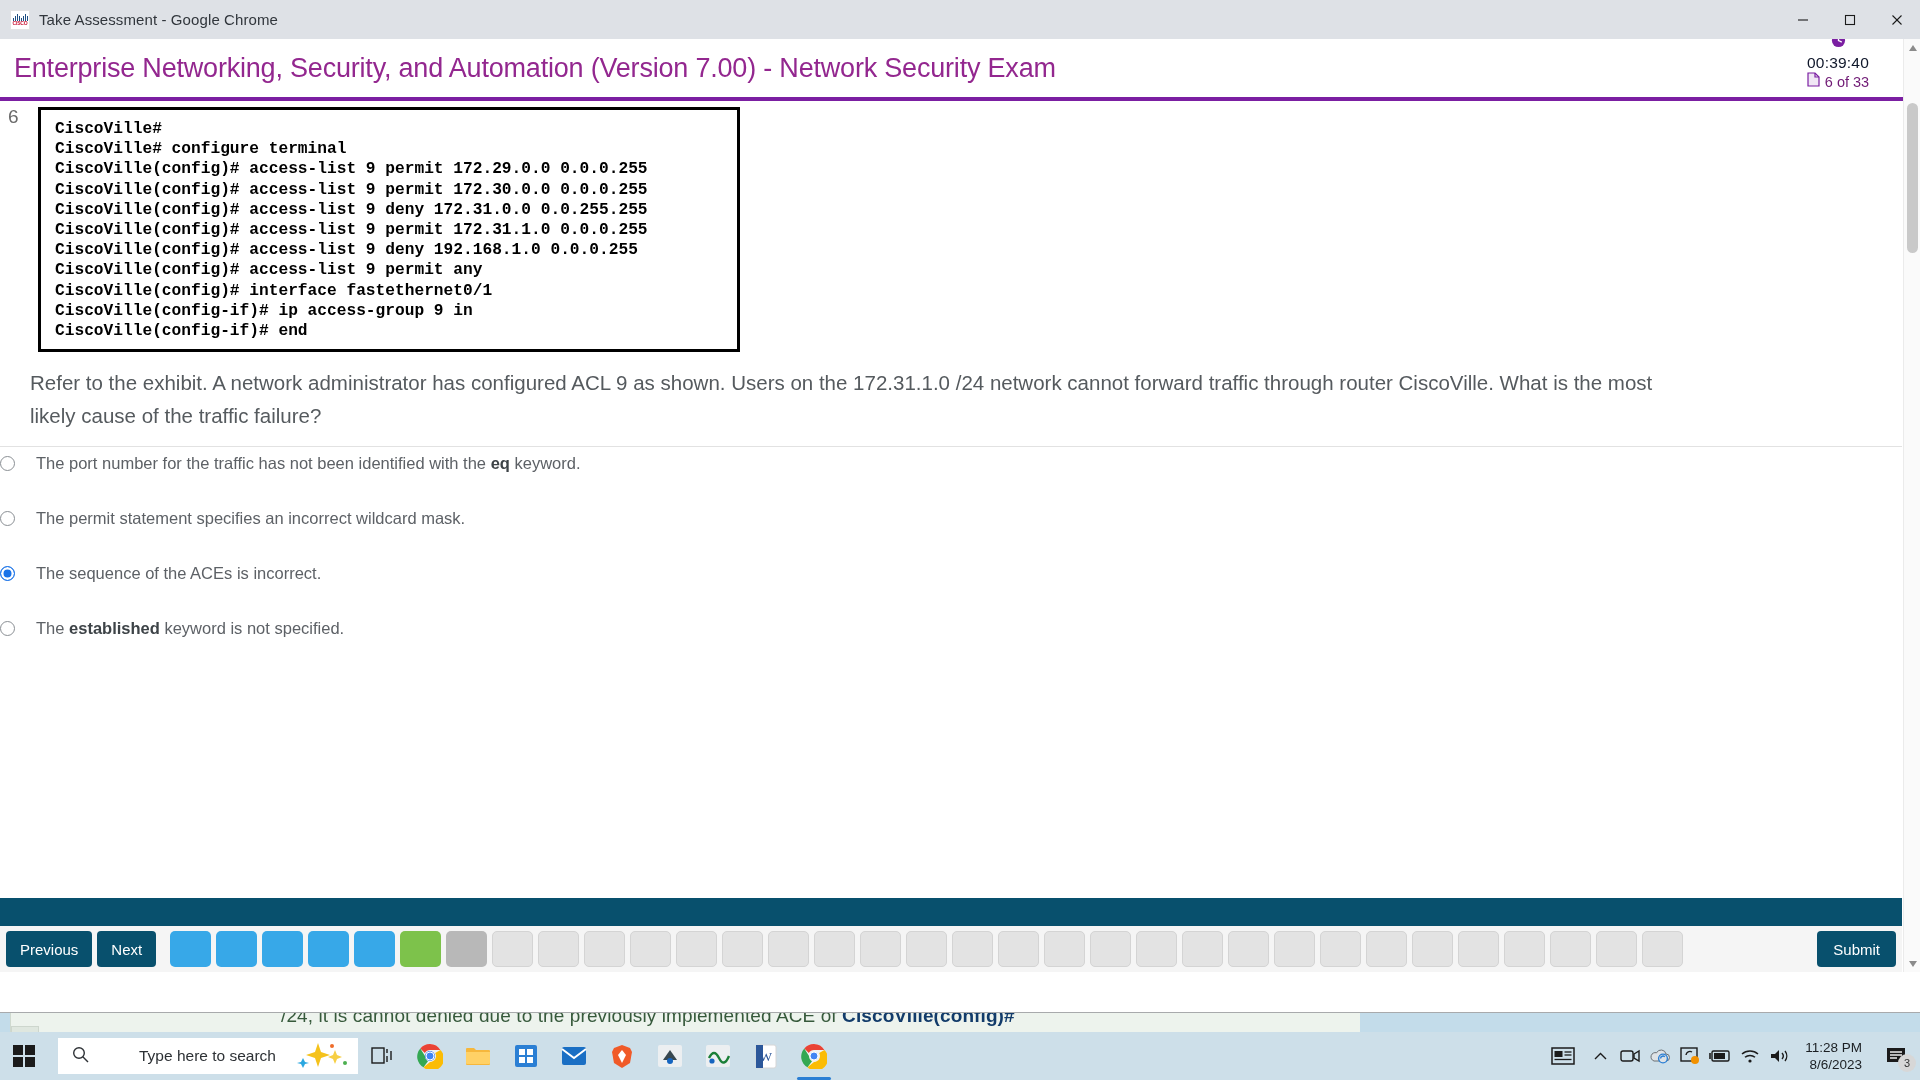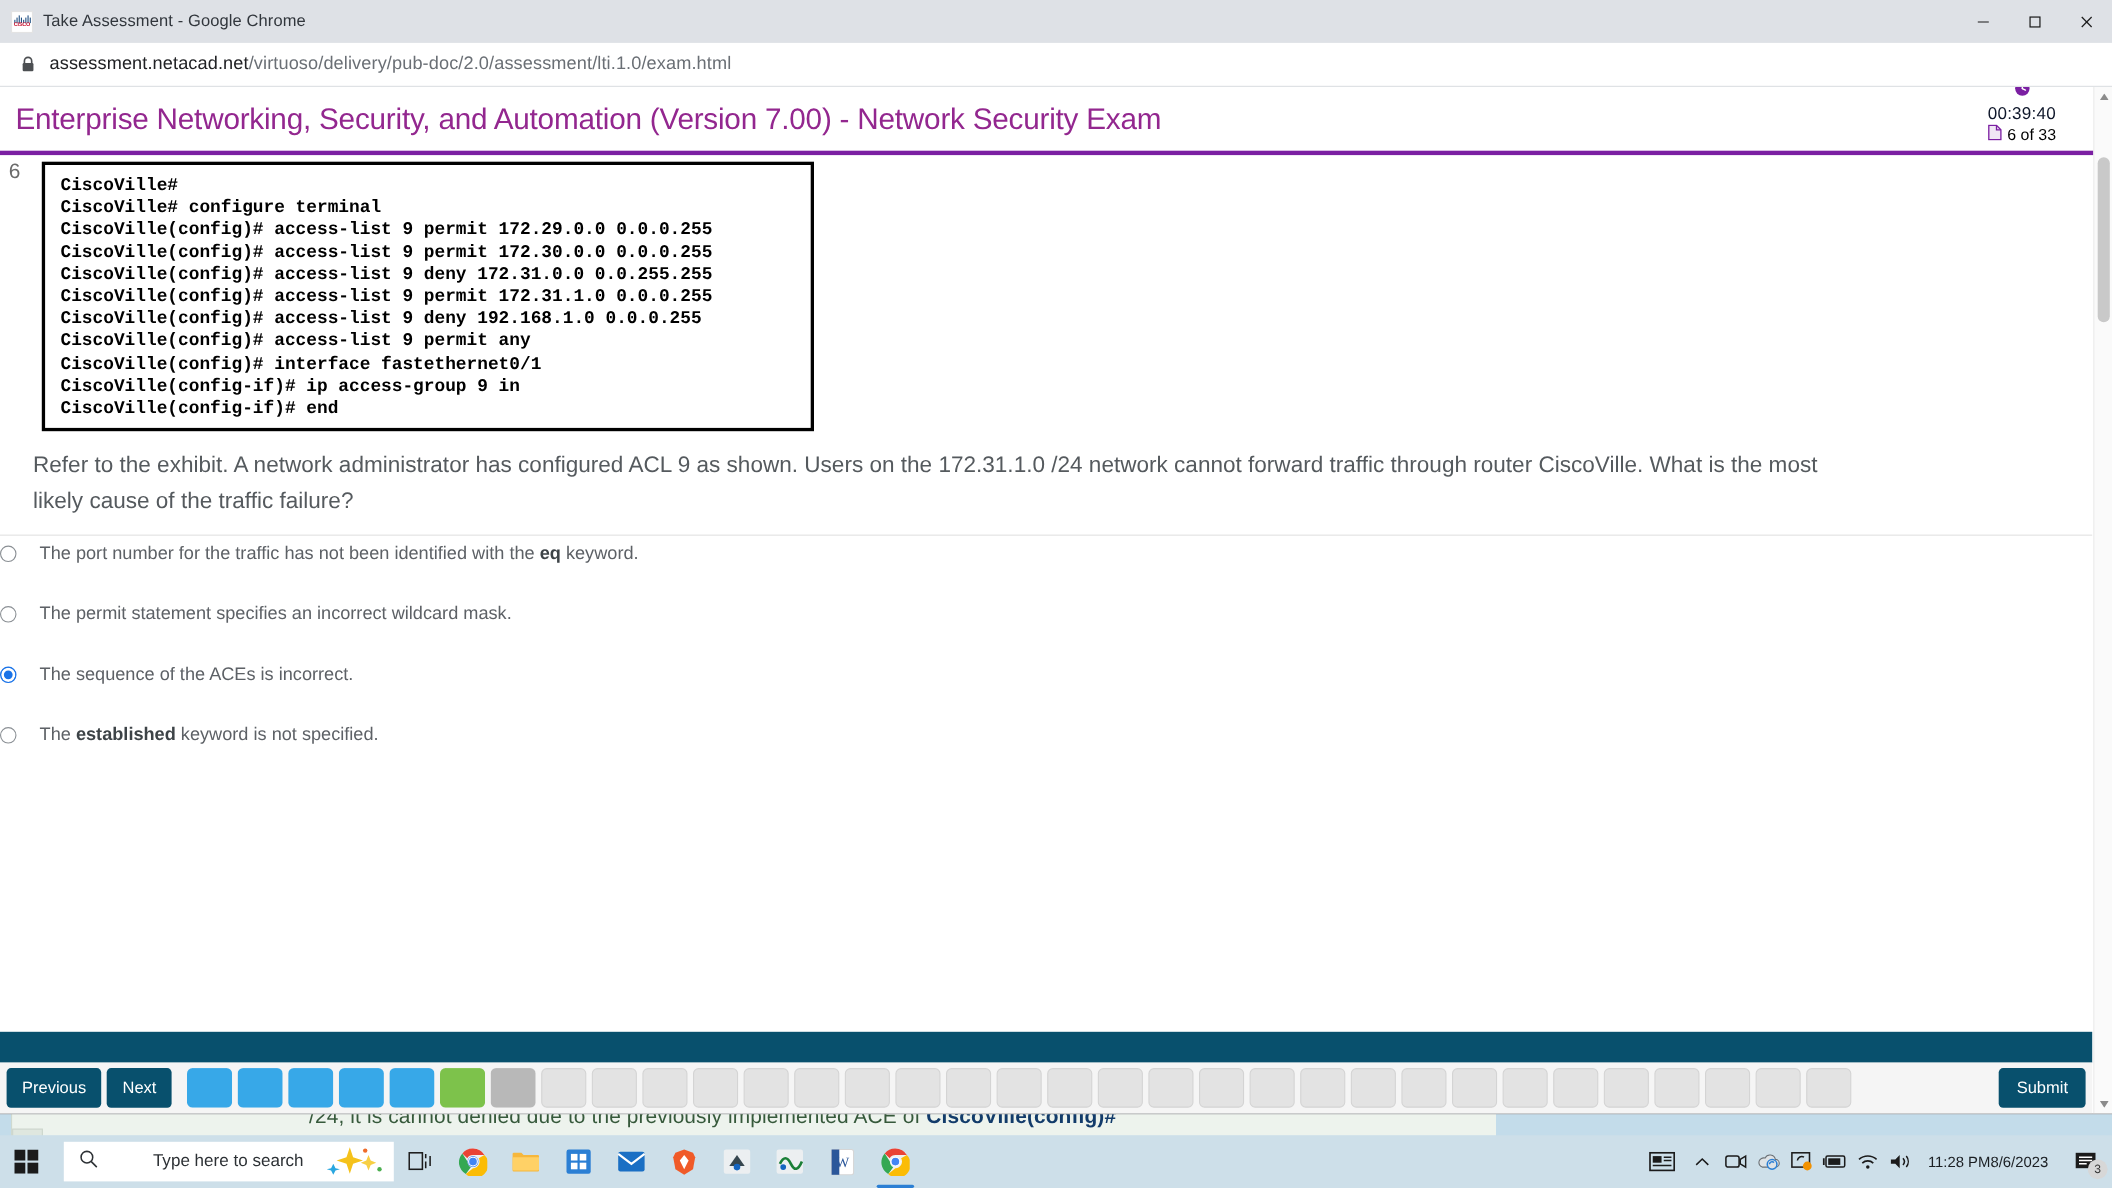--- a/index.html
+++ b/index.html
@@ -119,21 +119,21 @@
   #timerbox {
     position: absolute; right: 22px; top: -6px;
     width: 120px; text-align: center;
     line-height: 1.25;
   }
   #timerbox .clockicon { display: block; text-align: center; }
   #timerbox .tval {
     font-size: 15.5px; font-weight: normal; color: #0f172a; letter-spacing: .2px;
   }
   #timerbox .qcount {
-    font-size: 14.5px; color: #000000;
+    font-size: 14.5px; color: #701a75;
     display: flex; align-items: center; justify-content: center; gap: 5px;
   }
 
   
   #qbody { position: relative; padding: 0 0 0 0; }
   #qnum {
     position: absolute; left: 8px; top: 5px;
     font-size: 19px; color: #6b6b6b;
   }
   #exhibit {
@@ -250,21 +250,21 @@
     content: ""; position: absolute; bottom: 0; left: 7px; right: 7px;
     height: 3px; background: #2b7fd4; border-radius: 2px;
   }
   #tray {
     margin-left: auto; display: flex; align-items: center; height: 48px; gap: 0;
   }
   .trayicon {
     width: 30px; height: 48px; display: flex; align-items: center; justify-content: center;
   }
   #clock {
-    display: flex; flex-direction: row; align-items: flex-end; justify-content: center;
+    display: flex; flex-direction: column; align-items: flex-end; justify-content: center;
     font-size: 13.5px; color: #1b1f23; line-height: 17px; padding: 0 12px 0 10px;
   }
   #notif {
     width: 46px; height: 48px; display: flex; align-items: center; justify-content: center;
     position: relative;
   }
   #notif .badge {
     position: absolute; right: 4px; bottom: 8px;
     width: 18px; height: 18px; border-radius: 50%;
     background: #d7d7d7; color: #333; font-size: 11px;
@@ -319,29 +319,20 @@
       </div>
       <div class="wbtn close">
         <svg width="12" height="12" viewBox="0 0 12 12">
             <line x1="1.5" y1="1.5" x2="10.5" y2="10.5" stroke="#1b1b1b" stroke-width="1.1"></line>
             <line x1="10.5" y1="1.5" x2="1.5" y2="10.5" stroke="#1b1b1b" stroke-width="1.1"></line>
           </svg>
       </div>
     </div>
   </div>
 
-  <div id="omnirow">
-    <span id="lock">
-      <svg width="13" height="15" viewBox="0 0 13 15">
-        <path d="M3.2 6.4V4.4a3.3 3.3 0 0 1 6.6 0v2" fill="none" stroke="#4c4f52" stroke-width="1.5"></path>
-        <rect x="1.6" y="6.2" width="9.8" height="7.6" rx="1.1" fill="#4c4f52"></rect>
-      </svg>
-    </span>
-    <span id="url"><span class="dom">assessment.netacad.net</span><span class="path">/virtuoso/delivery/pub-doc/2.0/assessment/lti.1.0/exam.html</span></span>
-  </div>
 
   <div id="page">
 
 
     <div id="exam-header">
       <div id="exam-title">Enterprise Networking, Security, and Automation (Version 7.00) - Network Security Exam</div>
       <div id="timerbox">
         <span class="clockicon">
           <svg width="15" height="15" viewBox="0 0 16 16">
             <circle cx="8" cy="8" r="7" fill="#7b1fa2"></circle>

